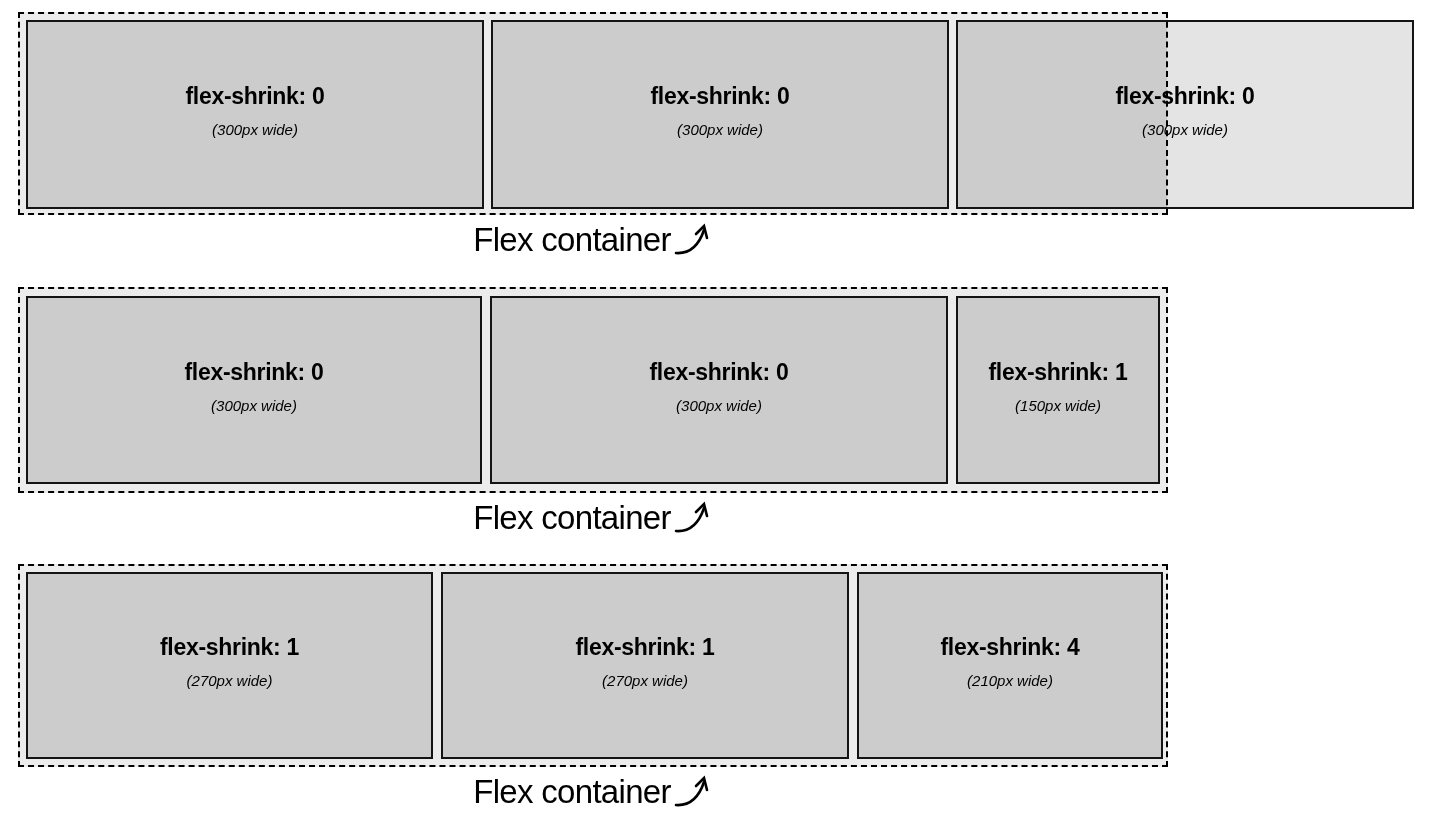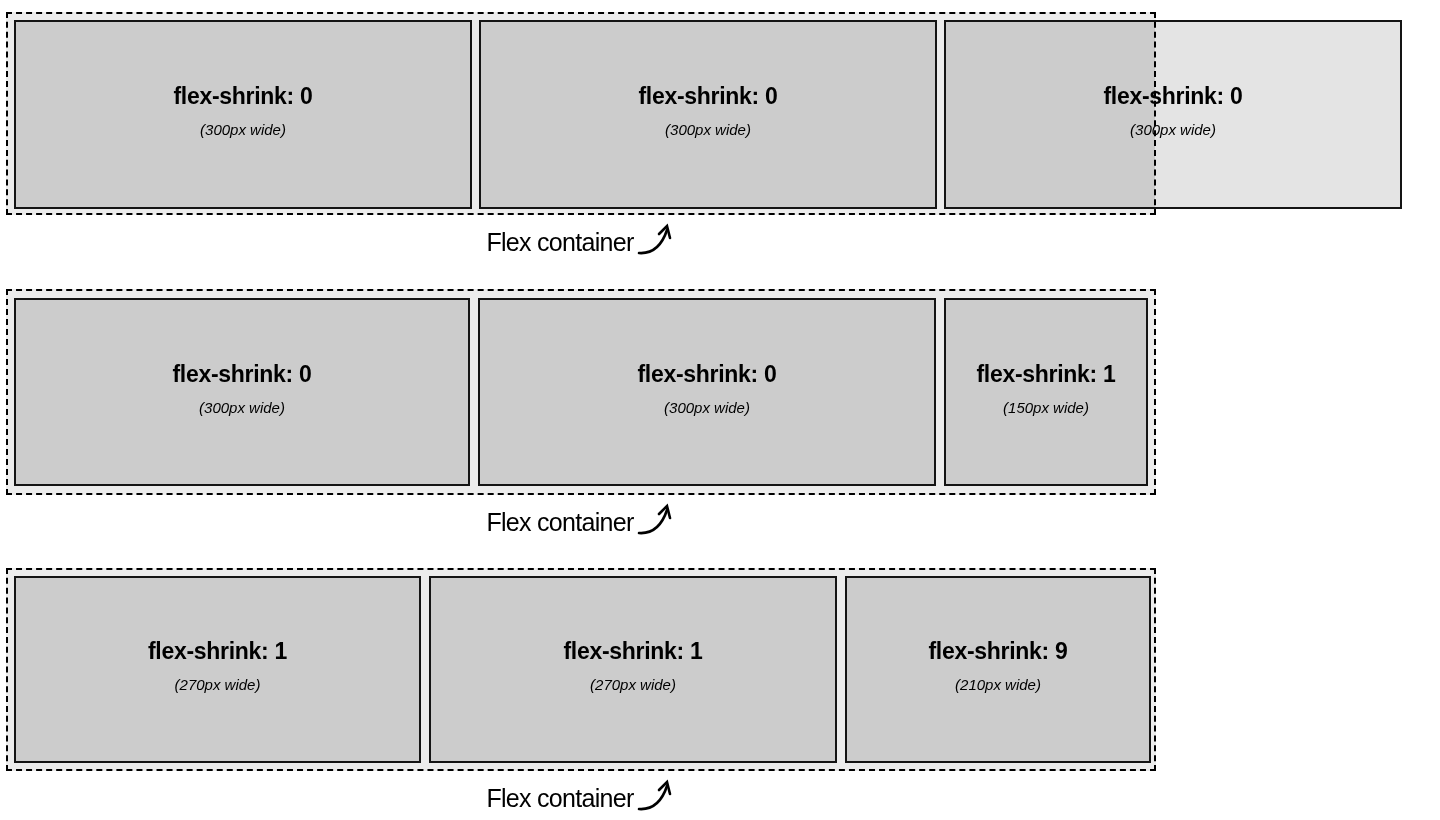--- a/index.html
+++ b/index.html
@@ -1,20 +1,20 @@
 <!DOCTYPE html>
 <html><head>
 <meta charset="utf-8">
 <style>
   html,body{margin:0;padding:0;}
   body{
     width:1440px;height:820px;background:#ffffff;overflow:hidden;
     font-family:"Liberation Sans",sans-serif;color:#000;
   }
-  .fig{margin-left:6px;width:1150px;}
+  .fig{margin-left:18px;width:1150px;}
   .flexc{
     box-sizing:border-box;width:1150px;position:relative;
     border:2px dashed #000;background:#ececec;
     display:flex;align-items:flex-start;padding:6px;column-gap:7px;
   }
   .c1{margin-top:12px;height:203px;border-right:none;}
   .c2{margin-top:27px;height:206px;padding-top:7px;column-gap:8px;}
   .c3{margin-top:26px;height:203px;column-gap:8px;}
   .item{
     box-sizing:border-box;flex:0 0 auto;
@@ -30,21 +30,21 @@
   .item-title{font-size:23px;font-weight:bold;line-height:30px;letter-spacing:-0.3px;}
   .item-sub{font-size:15px;font-style:italic;line-height:37px;}
   
   .c1 .i3{background:linear-gradient(90deg,#cccccc 0px,#cccccc 209px,#e4e4e4 209px);}
   .edge-dash{
     position:absolute;left:1146px;top:-2px;height:203px;width:0;
     border-left:2px dashed #000;z-index:2;
   }
   .caption{
     width:1150px;margin-top:4px;text-align:center;white-space:nowrap;
-    font-size:25px;line-height:40px;letter-spacing:-0.7px;
+    font-size:33px;line-height:40px;letter-spacing:-0.7px;
   }
   .caption svg{vertical-align:-6px;margin-left:2px;}
 </style>
 </head>
 <body>
 
 <div class="fig">
   <div class="flexc c1">
     <div class="item i1">
       <div class="item-title">flex-shrink: 0</div>
@@ -95,21 +95,21 @@
   <div class="flexc c3">
     <div class="item i1">
       <div class="item-title">flex-shrink: 1</div>
       <div class="item-sub">(270px wide)</div>
     </div>
     <div class="item i2">
       <div class="item-title">flex-shrink: 1</div>
       <div class="item-sub">(270px wide)</div>
     </div>
     <div class="item i3">
-      <div class="item-title">flex-shrink: 9</div>
+      <div class="item-title">flex-shrink: 4</div>
       <div class="item-sub">(210px wide)</div>
     </div>
   </div>
   <div class="caption">
     <span>Flex container</span><svg width="40" height="38" viewBox="0 0 40 38">
         <path d="M3 34 C17 35 26 26 31 11" fill="none" stroke="#000" stroke-width="2.6" stroke-linecap="round"></path>
         <path d="M23 15 L31 7 L34 19" fill="none" stroke="#000" stroke-width="2.6" stroke-linecap="round" stroke-linejoin="miter"></path>
       </svg>
   </div>
 </div>

